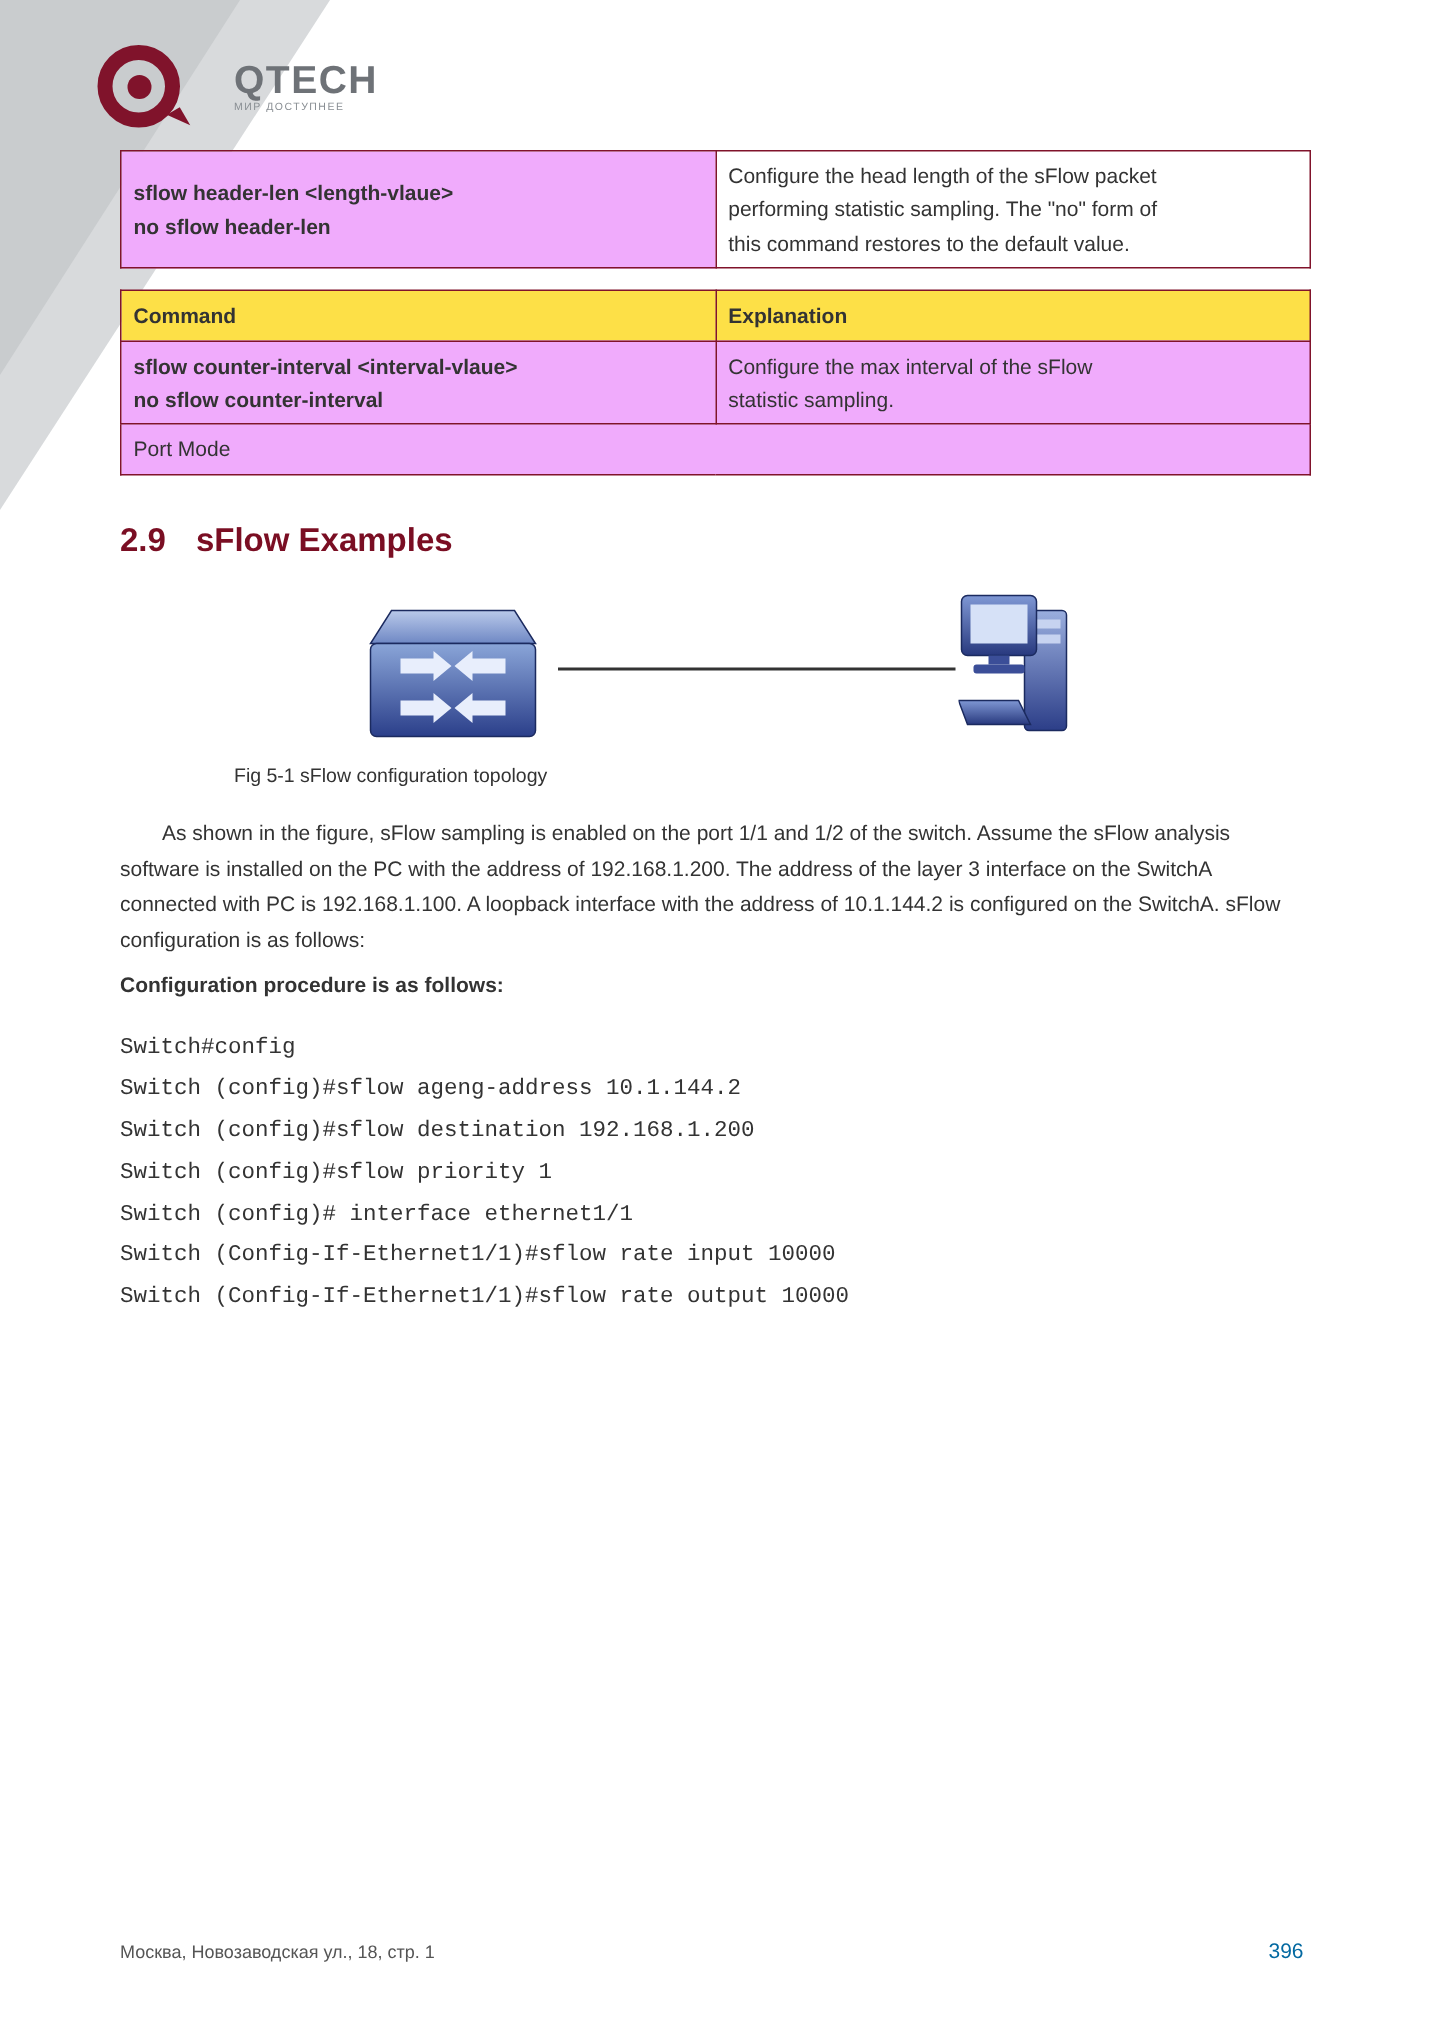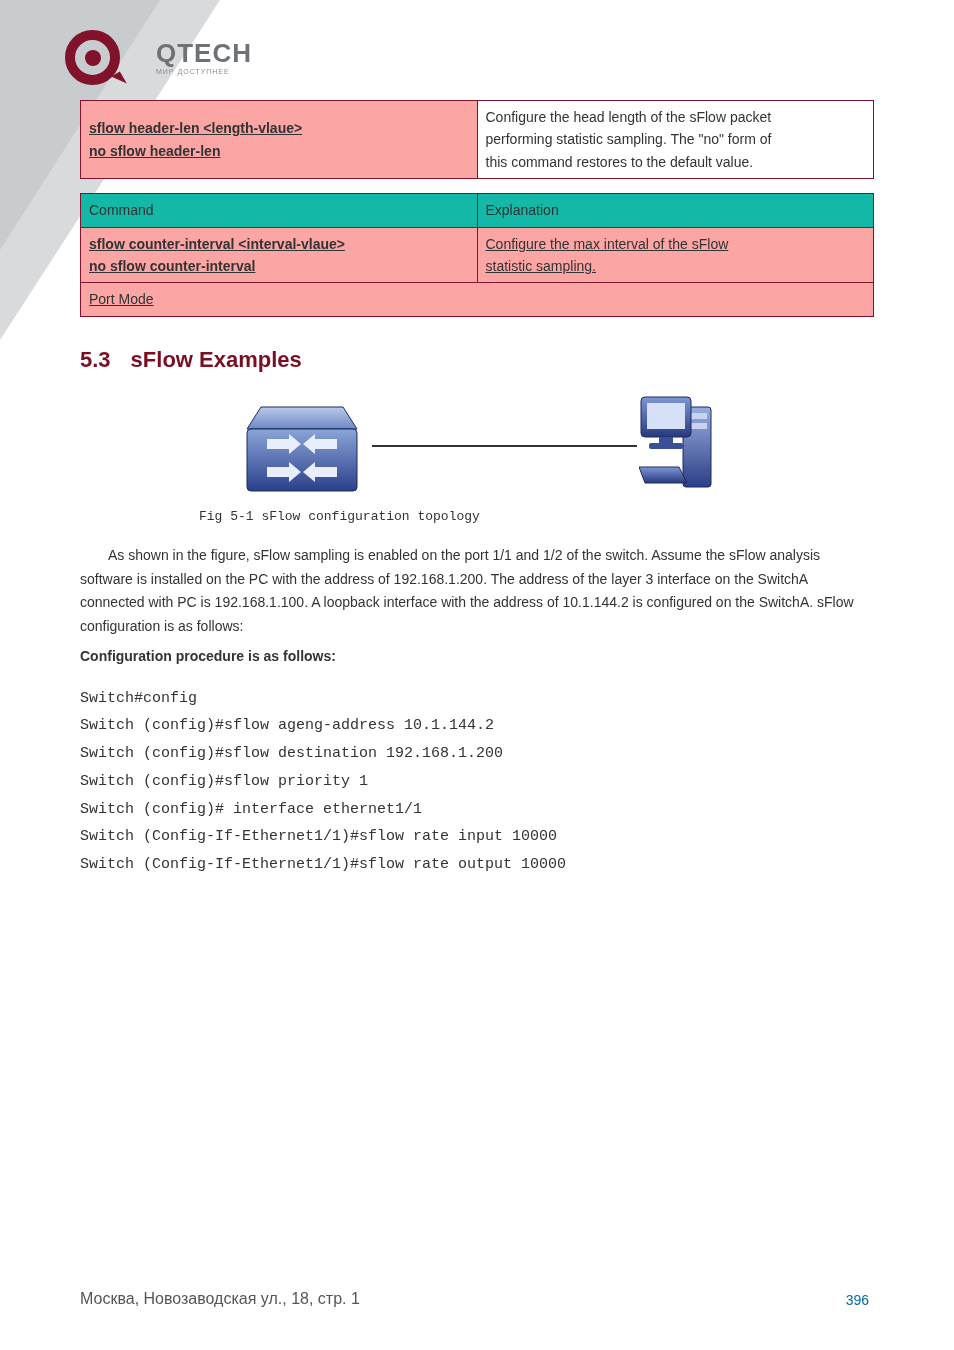--- a/index.html
+++ b/index.html
@@ -98,28 +98,27 @@
     margin-bottom: 14px;
     font-size: 14px;
   }
   .tbl th, .tbl td {
     border: 1px solid #80132b;
     padding: 5px 8px;
     vertical-align: middle;
     line-height: 1.6;
   }
   .tbl .hdr {
-    background: #14b8a6;
-    font-weight: normal;
+    background: #fde047;
+    font-weight: bold;
     text-align: left;
     color: #333;
   }
   .tbl .cmd {
-    background: #fca5a5;
-    text-decoration: underline;
+    background: #f0abfc;
   }
   .tbl td.left { width: 50%; }
   .tbl td.right { width: 50%; }
   .bold { font-weight: bold; }
   .step {
     font-size: 14px;
     margin: 5px 0 6px 0;
   }
   
   .sec-title {
@@ -190,21 +189,21 @@
     line-height: 1.85;
     white-space: pre;
     margin: 16px 0 0 0;
     color: #333;
   }
   
   .footer {
     position: absolute;
     left: 80px;
     bottom: 42px;
-    font-size: 16px;
+    font-size: 12px;
     color: #555;
   }
   .page-num {
     position: absolute;
     right: 85px;
     bottom: 42px;
     font-size: 14px;
     color: #0369a1;
   }
 </style>
@@ -265,21 +264,21 @@
 statistic sampling.</span>
       </td>
     </tr>
     <tr>
       <td class="cmd" colspan="2">Port Mode</td>
     </tr>
   </tbody>
     </table>
 
   <div class="sec-title">
-    <span class="sec-num">5.3</span>
+    <span class="sec-num">2.9</span>
     <span class="sec-label">sFlow Examples</span>
   </div>
 
   <div class="diagram">
     <div class="diagram-inner">
 
       <div class="router">
         <svg width="130" height="96" viewBox="0 0 130 96">
           <defs>
             <linearGradient id="gRtr" x1="0" y1="0" x2="0" y2="1">
@@ -328,21 +327,21 @@
           <rect x="8" y="10" width="38" height="26" fill="#d6e1f7"></rect>
           <rect x="20" y="44" width="14" height="6" fill="#3b4e98"></rect>
           <rect x="10" y="50" width="34" height="6" rx="2" fill="#3b4e98"></rect>
 
           <polygon points="0,74 40,74 48,90 6,90" fill="url(#gMon)" stroke="#1b2a5f"></polygon>
         </svg>
       </div>
     </div>
   </div>
 
-  <div class="caption" style="text-align:left; margin-left:119px;font-family:Liberation Mono, monospace;">Fig 5-1 sFlow configuration topology</div>
+  <div class="caption" style="text-align:left; margin-left:76px;">Fig 5-1 sFlow configuration topology</div>
 
   <p class="para" style="text-indent:2em;">As shown in the figure, sFlow sampling is enabled on the port 1/1 and 1/2 of the switch. Assume the sFlow analysis software is installed on the PC with the address of 192.168.1.200. The address of the layer 3 interface on the SwitchA connected with PC is 192.168.1.100. A loopback interface with the address of 10.1.144.2 is configured on the SwitchA. sFlow configuration is as follows:</p>
 
   <p class="para bold">Configuration procedure is as follows:</p>
 
   <pre class="code"><span>Switch#config</span>
 <span>Switch (config)#sflow ageng-address 10.1.144.2</span>
 <span>Switch (config)#sflow destination 192.168.1.200</span>
 <span>Switch (config)#sflow priority 1</span>
 <span>Switch (config)# interface ethernet1/1</span>

